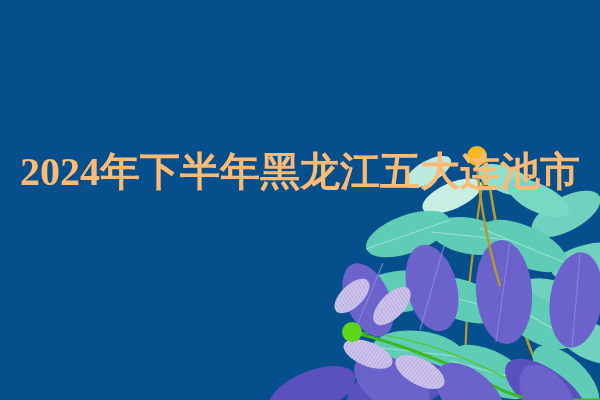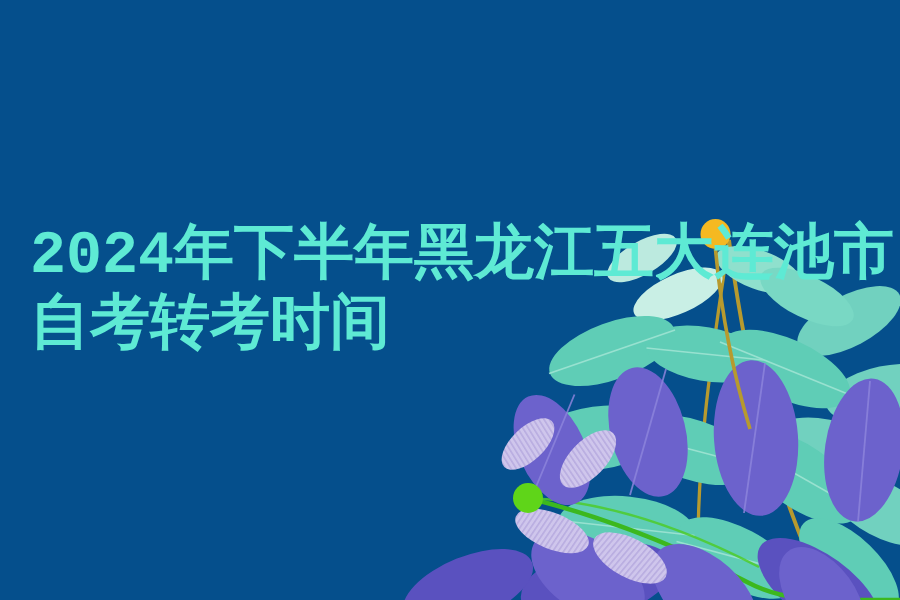--- a/index.html
+++ b/index.html
@@ -25,27 +25,27 @@
   #title-block {
     position: absolute;
     left: 20px;
     top: 148px;
     width: 568px;
     z-index: 5;
     pointer-events: none;
   }
   .title-line {
     display: block;
-    color: #5eead4;
+    color: #fdba74;
     font-size: 40px;
     line-height: 47px;
     font-weight: 700;
     letter-spacing: 0px;
     white-space: nowrap;
-    font-family: Liberation Mono, monospace;
+    font-family: Liberation Serif, serif;
   }
 </style>
 </head>
 <body>
 
 <div id="banner">
 
   <svg id="art-layer" viewBox="0 0 600 400" xmlns="http://www.w3.org/2000/svg" aria-hidden="true">
     <defs>
 
@@ -143,16 +143,15 @@
         <circle cx="352" cy="332" r="10" fill="#5FD519"></circle>
       </g>
 
       <circle cx="477" cy="156" r="10" fill="#F5B921"></circle>
       <path d="M477 166 C 480 200, 486 240, 500 286" stroke="#B79A2E" stroke-width="2.4" fill="none"></path>
     </g>
   </svg>
 
   <div id="title-block">
     <span class="title-line">2024年下半年黑龙江五大连池市</span>
-    <span class="title-line">自考转考时间</span>
   </div>
 
 </div>
 
 </body></html>

